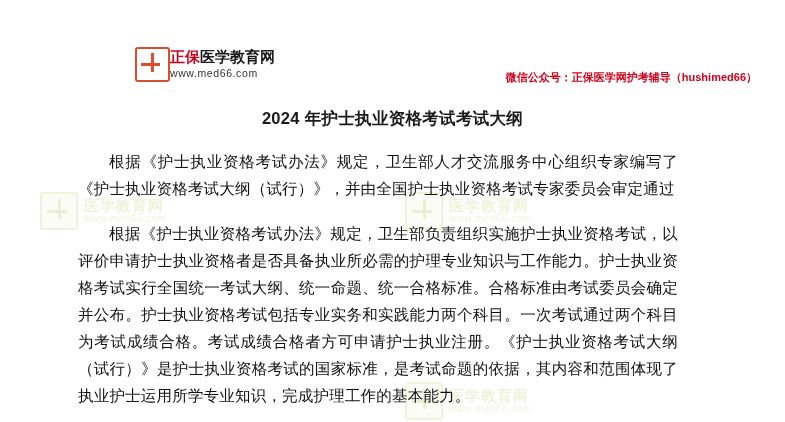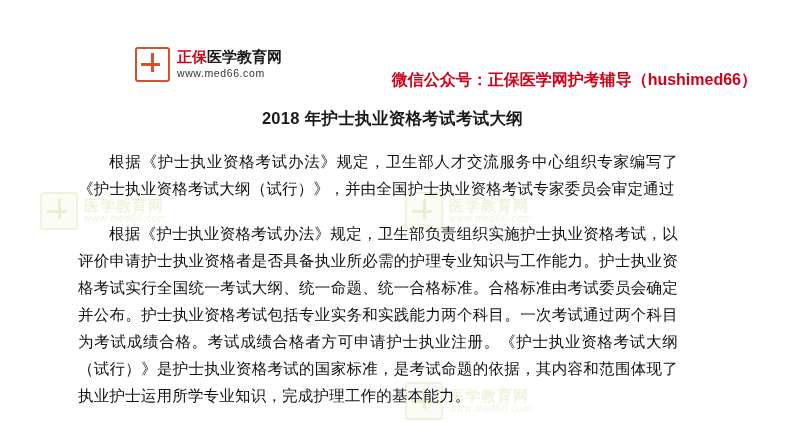--- a/index.html
+++ b/index.html
@@ -90,21 +90,20 @@
     top: 0;
     width: 785px;
     height: 96px;
   }
   .brand {
     position: absolute;
     left: 135px;
     top: 47px;
     display: flex;
     align-items: center;
-    gap: 7px;
   }
   .brand-mark {
     width: 31px;
     height: 31px;
     border: 2px solid #d94f2b;
     border-radius: 3px;
     position: relative;
     background: #fff;
     flex: none;
   }
@@ -147,21 +146,21 @@
     color: #333;
     letter-spacing: 0.6px;
     margin-top: 2px;
   }
 
   .wechat {
     position: absolute;
     right: 28px;
     top: 70px;
     font-family: "Liberation Sans", sans-serif;
-    font-size: 16px;
+    font-size: 11px;
     font-weight: bold;
     color: #d0021b;
     white-space: nowrap;
   }
 
   
   .doc-title {
     position: absolute;
     left: 0;
     top: 108px;
@@ -228,20 +227,20 @@
     <div class="brand">
       <div class="brand-mark"></div>
       <div class="brand-text">
         <div class="brand-cn"><span class="red">正保</span><span class="dark">医学教育网</span></div>
         <div class="brand-en">www.med66.com</div>
       </div>
     </div>
     <div class="wechat">微信公众号：正保医学网护考辅导（hushimed66）</div>
   </div>
 
-  <div class="doc-title">2018 年护士执业资格考试考试大纲</div>
+  <div class="doc-title">2024 年护士执业资格考试考试大纲</div>
 
   <div class="body-area">
     <p class="para">根据《护士执业资格考试办法》规定，卫生部人才交流服务中心组织专家编写了《护士执业资格考试大纲（试行）》，并由全国护士执业资格考试专家委员会审定通过</p>
     <p class="para">根据《护士执业资格考试办法》规定，卫生部负责组织实施护士执业资格考试，以评价申请护士执业资格者是否具备执业所必需的护理专业知识与工作能力。护士执业资格考试实行全国统一考试大纲、统一命题、统一合格标准。合格标准由考试委员会确定并公布。护士执业资格考试包括专业实务和实践能力两个科目。一次考试通过两个科目为考试成绩合格。考试成绩合格者方可申请护士执业注册。《护士执业资格考试大纲（试行）》是护士执业资格考试的国家标准，是考试命题的依据，其内容和范围体现了执业护士运用所学专业知识，完成护理工作的基本能力。</p>
   </div>
 
 </div>
 
 </body></html>

